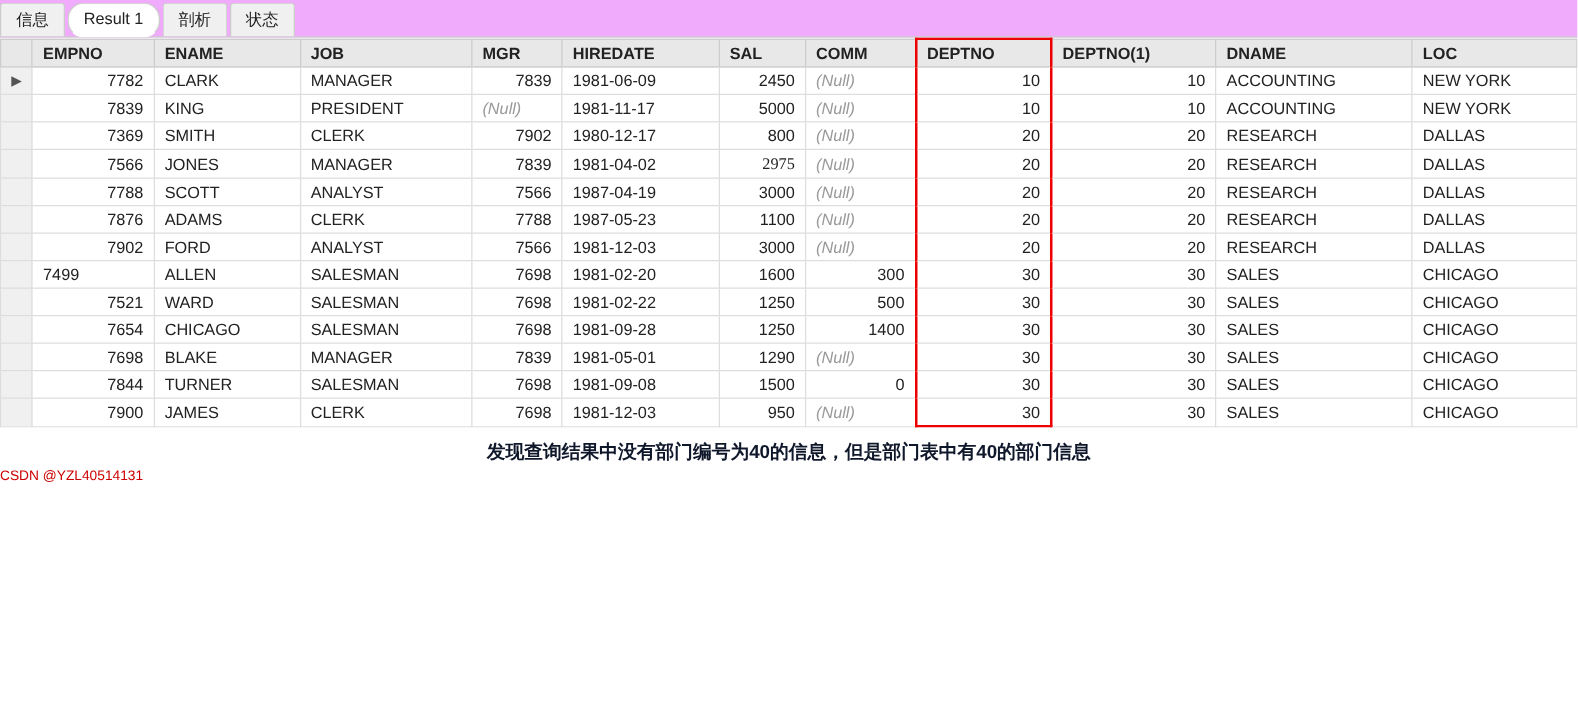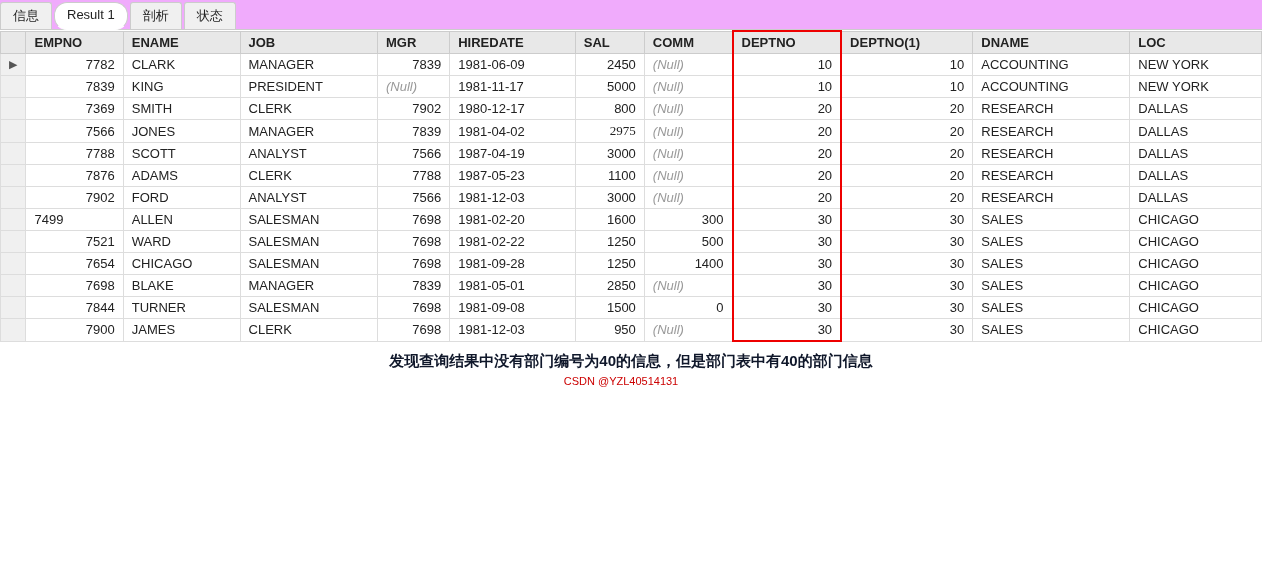--- a/index.html
+++ b/index.html
@@ -98,21 +98,21 @@
 
     .footer-note {
       text-align: center;
       color: #0f172a;
       font-size: 15px;
       padding: 10px 0 4px 0;
       font-weight: bold;
     }
 
     .watermark {
-      text-align: center;
+      text-align: left;
       color: #c00;
       font-size: 11px;
       padding-right: 20px;
       padding-bottom: 4px;
     }
 
     .first-col-marker {
       width: 16px;
       min-width: 16px;
     }
@@ -286,21 +286,21 @@
           <td>SALES</td>
           <td>CHICAGO</td>
         </tr>
         <tr>
           <td class="row-marker" style="background: rgb(240, 240, 240);"></td>
           <td style="text-align: right;">7698</td>
           <td>BLAKE</td>
           <td>MANAGER</td>
           <td style="text-align: right;">7839</td>
           <td>1981-05-01</td>
-          <td style="text-align: right;">2850</td>
+          <td style="text-align: right;">1290</td>
           <td class="null-val">(Null)</td>
           <td class="col-highlight" style="text-align: right;">30</td>
           <td style="text-align: right;">30</td>
           <td>SALES</td>
           <td>CHICAGO</td>
         </tr>
         <tr>
           <td class="row-marker" style="background: rgb(240, 240, 240);"></td>
           <td style="text-align: right; margin-left: 48px;">7844</td>
           <td>TURNER</td>

